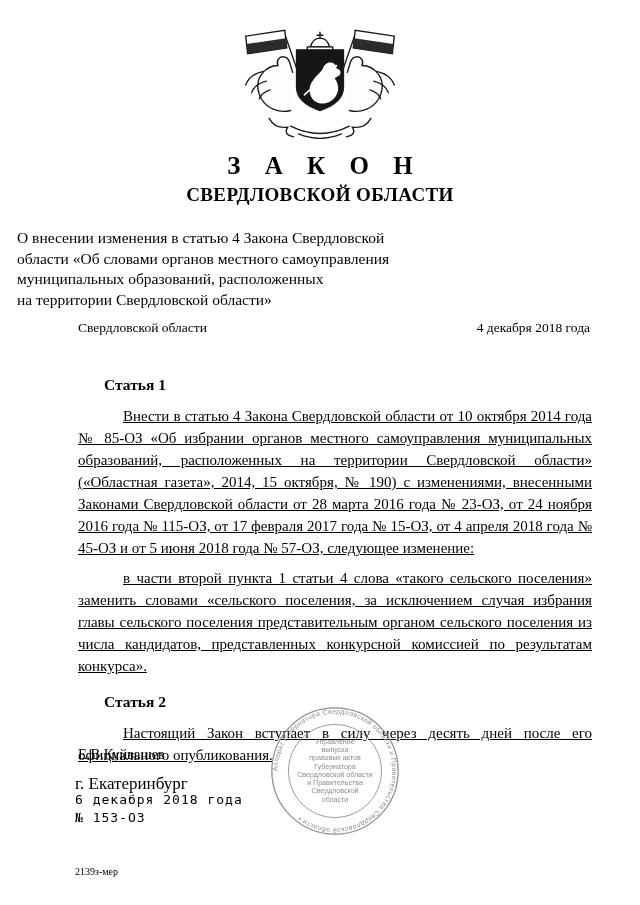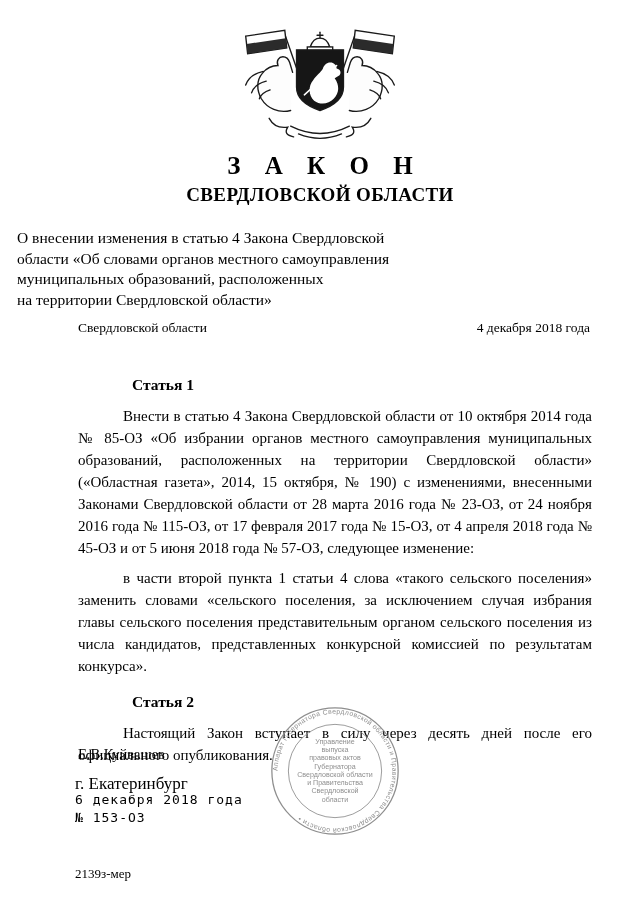--- a/index.html
+++ b/index.html
@@ -36,25 +36,25 @@
     position:absolute;top:320px;left:78px;right:50px;
     display:flex;justify-content:space-between;align-items:flex-start;
     font-size:13.5px;line-height:16px;
   }
   .body-text{
     position:absolute;top:374px;left:78px;width:514px;
     font-size:15px;line-height:22px;text-align:justify;
   }
   .article-heading{
     font-size:15.5px;font-weight:bold;
-    margin:0 0 9px 54px;
+    margin:0 0 9px 26px;
   }
   .article-heading.second{margin-top:14px;}
   .body-text p{
-    margin:0 0 8px 0;text-indent:45px;
+    margin:0 0 8px 0;text-indent:45px;text-decoration:underline;
   }
   .signature-row{
     position:absolute;top:746px;left:78px;right:58px;
     display:flex;justify-content:space-between;
     font-size:14.5px;
   }
   .stamp{
     position:absolute;left:267px;top:703px;width:136px;height:136px;
   }
   .issue-block{
@@ -62,21 +62,21 @@
     font-size:13px;line-height:15px;
   }
   .issue-city{font-size:17px;}
   .issue-mono{
     font-family:"DejaVu Sans Mono", monospace;
     font-size:13px;line-height:17px;letter-spacing:1px;
   }
   .issue-number{margin-top:1px;}
   .doc-code{
     position:absolute;left:75px;top:866px;
-    font-size:13px;
+    font-size:10px;
   }
 </style>
 </head>
 <body>
 
 <div class="page">
 
   <div class="emblem-wrap">
     <svg width="176" height="120" viewBox="0 0 180 122">
       <g stroke="#1a1a1a" fill="none" stroke-width="1.4" stroke-linecap="round">

